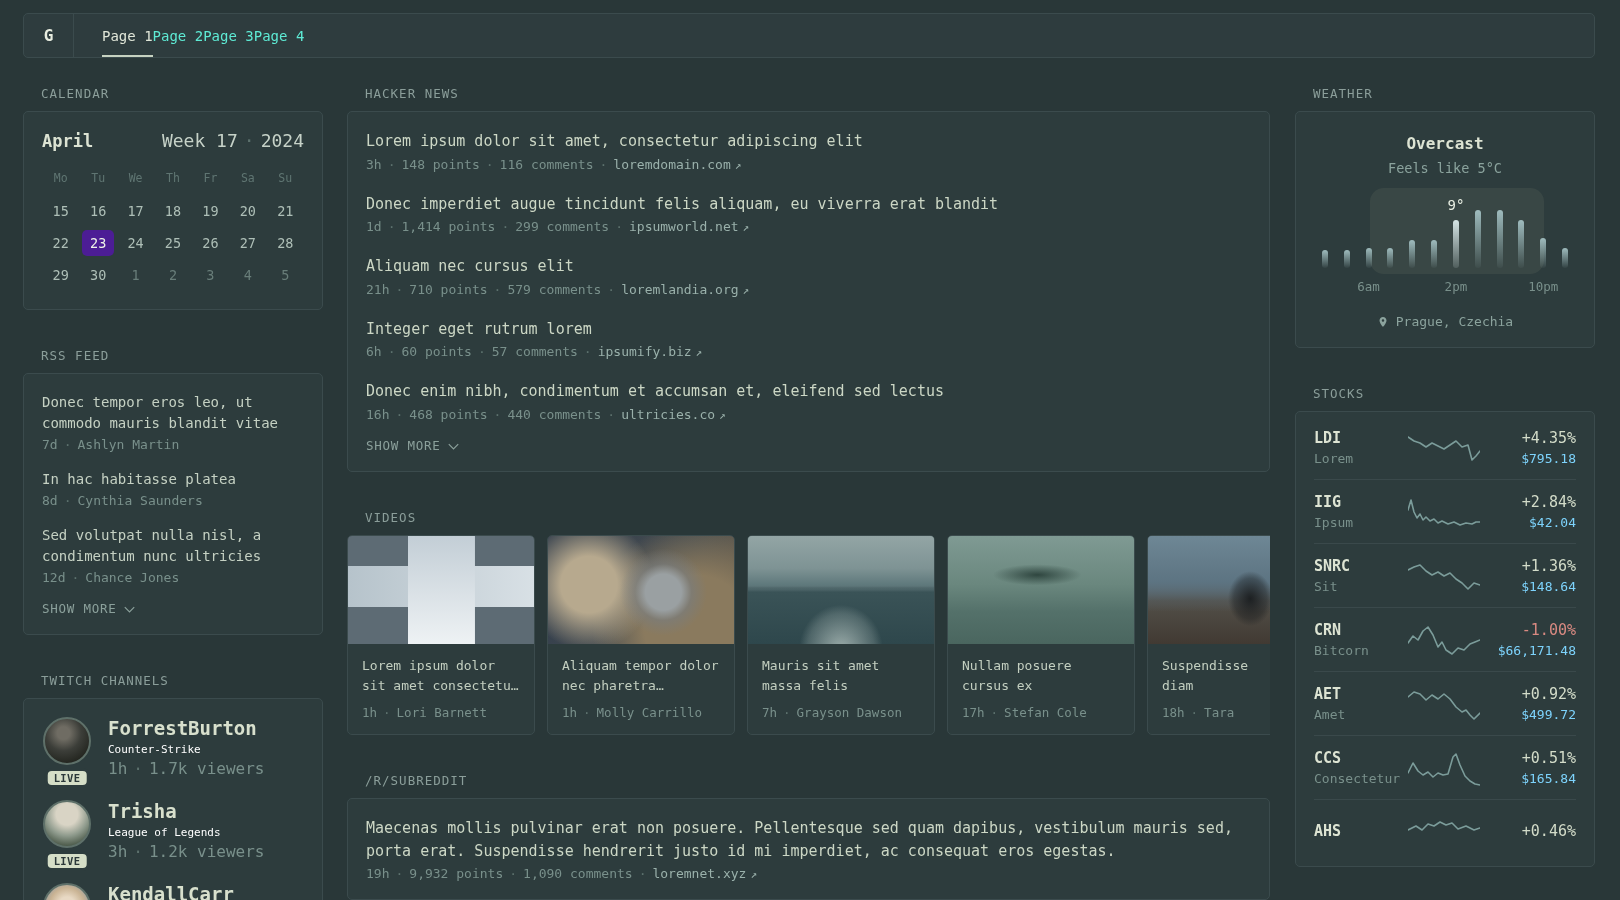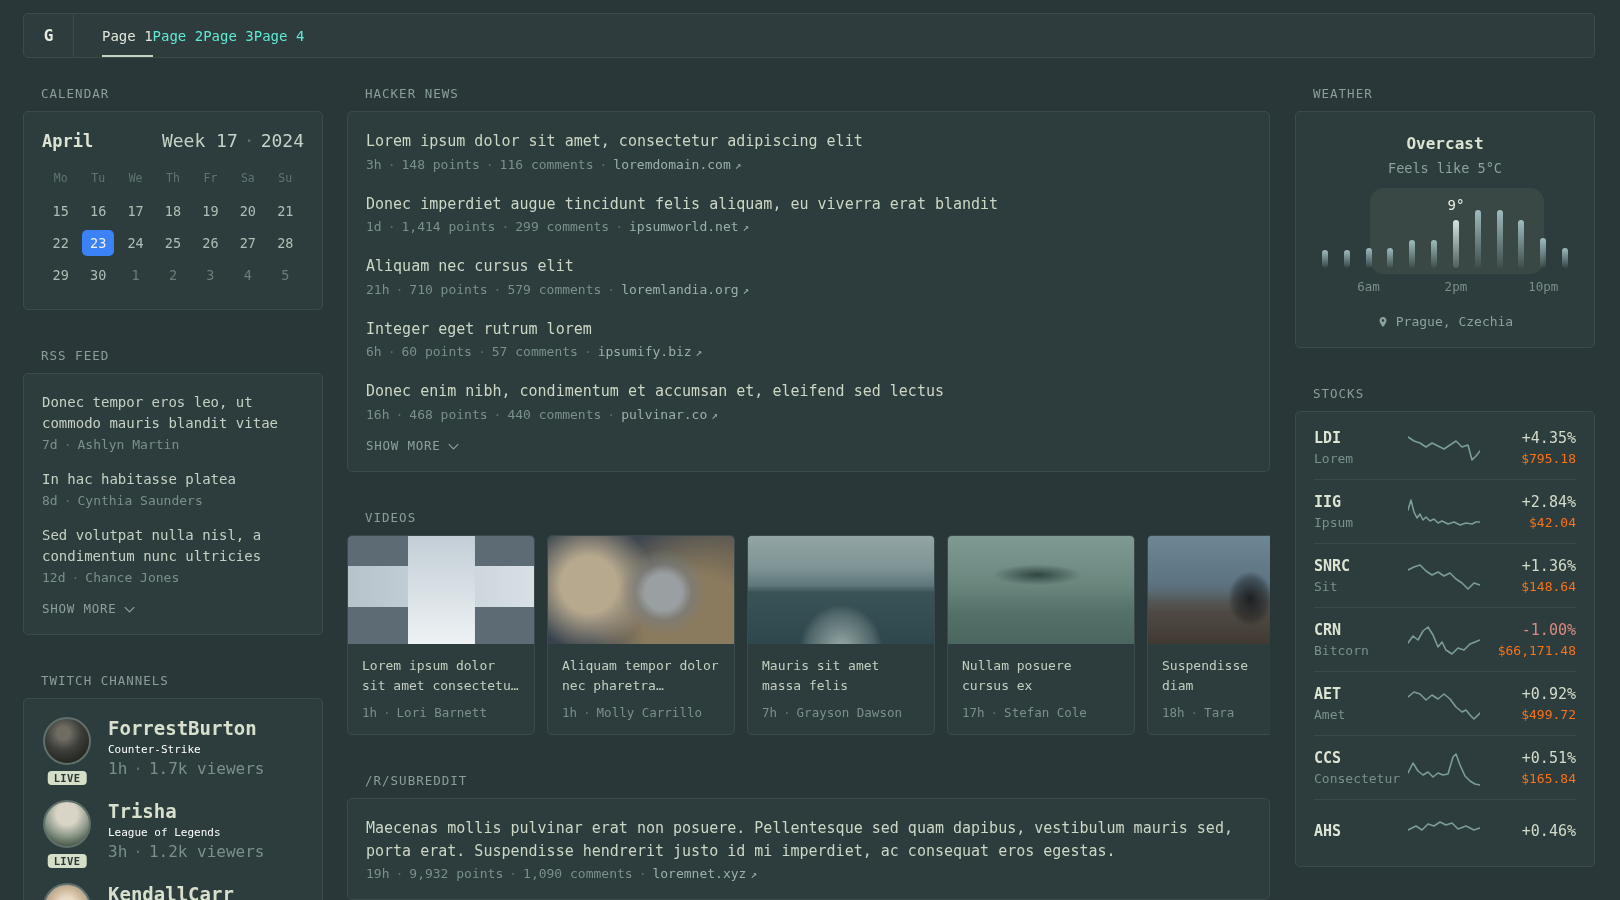--- a/index.html
+++ b/index.html
@@ -46,21 +46,21 @@
 
   
   .cal-head{display:flex;justify-content:space-between;align-items:baseline;}
   .cal-month{font-size:17px;font-weight:600;color:#dce3d3;}
   .cal-week{font-size:18px;color:#c6d2c8;}
   .cal-grid{display:grid;grid-template-columns:repeat(7,1fr);margin-top:14px;text-align:center;}
   .cal-dow{font-size:11.5px;color:#5f7572;padding:6px 0 10px;}
   .cal-day{font-size:13.5px;color:#aebfb7;padding:8px 0;cursor:pointer;}
   .cal-day.muted{color:#687d79;}
   .cal-day.selected span{
-    background:#3b82f6;color:#eef2e8;border-radius:5px;padding:5px 8px;margin:-5px -8px;
+    background:#4c1d95;color:#eef2e8;border-radius:5px;padding:5px 8px;margin:-5px -8px;
   }
 
   
   .meta-dot{color:#5c716d;margin:0 6px;}
   .meta-link{color:#9ab1ab;cursor:pointer;}
   .arrow-icon{font-size:11px;margin-left:4px;color:#9ab1ab;}
   .show-more{
     margin-top:16px;display:flex;align-items:center;gap:8px;
     background:none;border:none;padding:0;cursor:pointer;
     font-family:inherit;font-size:12.5px;letter-spacing:0.06em;color:#8ba09b;
@@ -171,21 +171,21 @@
   .stock-row{display:flex;align-items:center;padding:13px 0;cursor:pointer;}
   .stock-row + .stock-row{border-top:1px solid #3a494b;}
   .stock-id{width:94px;flex:none;}
   .stock-sym{font-size:15px;font-weight:600;color:#dde4d3;}
   .stock-name{font-size:13px;color:#79908b;margin-top:4px;}
   .stock-spark{flex:1;display:flex;justify-content:center;align-items:center;}
   .stock-spark svg{display:block;}
   .stock-right{width:96px;flex:none;text-align:right;}
   .stock-change{font-size:15px;color:#d3dcc9;}
   .stock-change.negative{color:#d98a82;}
-  .stock-price{font-size:13px;color:#f97316;margin-top:4px;}
+  .stock-price{font-size:13px;color:#7dd3fc;margin-top:4px;}
 </style>
 </head>
 <body>
 
 <div class="page">
 
   <header class="header">
     <div class="logo">G</div>
     <nav class="tabs" id="tabs">
         <div class="tab active">Page 1</div>
@@ -324,21 +324,21 @@
               <div class="hn-item">
                 <div class="hn-title">Aliquam nec cursus elit</div>
                 <div class="hn-meta"><span>21h</span><span class="meta-dot">·</span><span>710 points</span><span class="meta-dot">·</span><span>579 comments</span><span class="meta-dot">·</span><span class="meta-link">loremlandia.org</span><span class="arrow-icon">↗</span></div>
               </div>
               <div class="hn-item">
                 <div class="hn-title">Integer eget rutrum lorem</div>
                 <div class="hn-meta"><span>6h</span><span class="meta-dot">·</span><span>60 points</span><span class="meta-dot">·</span><span>57 comments</span><span class="meta-dot">·</span><span class="meta-link">ipsumify.biz</span><span class="arrow-icon">↗</span></div>
               </div>
               <div class="hn-item">
                 <div class="hn-title">Donec enim nibh, condimentum et accumsan et, eleifend sed lectus</div>
-                <div class="hn-meta"><span>16h</span><span class="meta-dot">·</span><span>468 points</span><span class="meta-dot">·</span><span>440 comments</span><span class="meta-dot">·</span><span class="meta-link">pulvinar.co</span><span class="arrow-icon">↗</span></div>
+                <div class="hn-meta"><span>16h</span><span class="meta-dot">·</span><span>468 points</span><span class="meta-dot">·</span><span>440 comments</span><span class="meta-dot">·</span><span class="meta-link">ultricies.co</span><span class="arrow-icon">↗</span></div>
               </div>
             </div>
           <button class="show-more">
             <span>SHOW MORE</span>
             <svg class="chevron" viewBox="0 0 14 8">
                 <polyline points="1,1 7,7 13,1" fill="none" stroke="currentColor" stroke-width="1.5"></polyline>
               </svg>
           </button>
         </div>
       </section>

